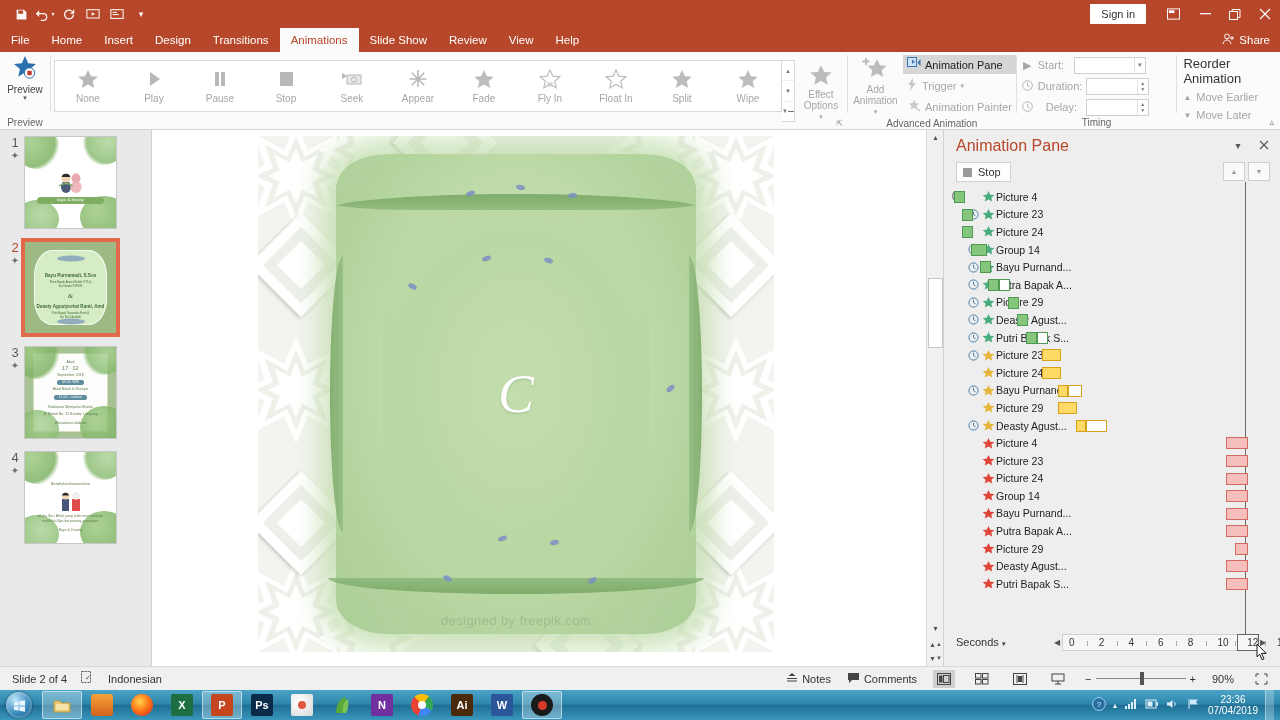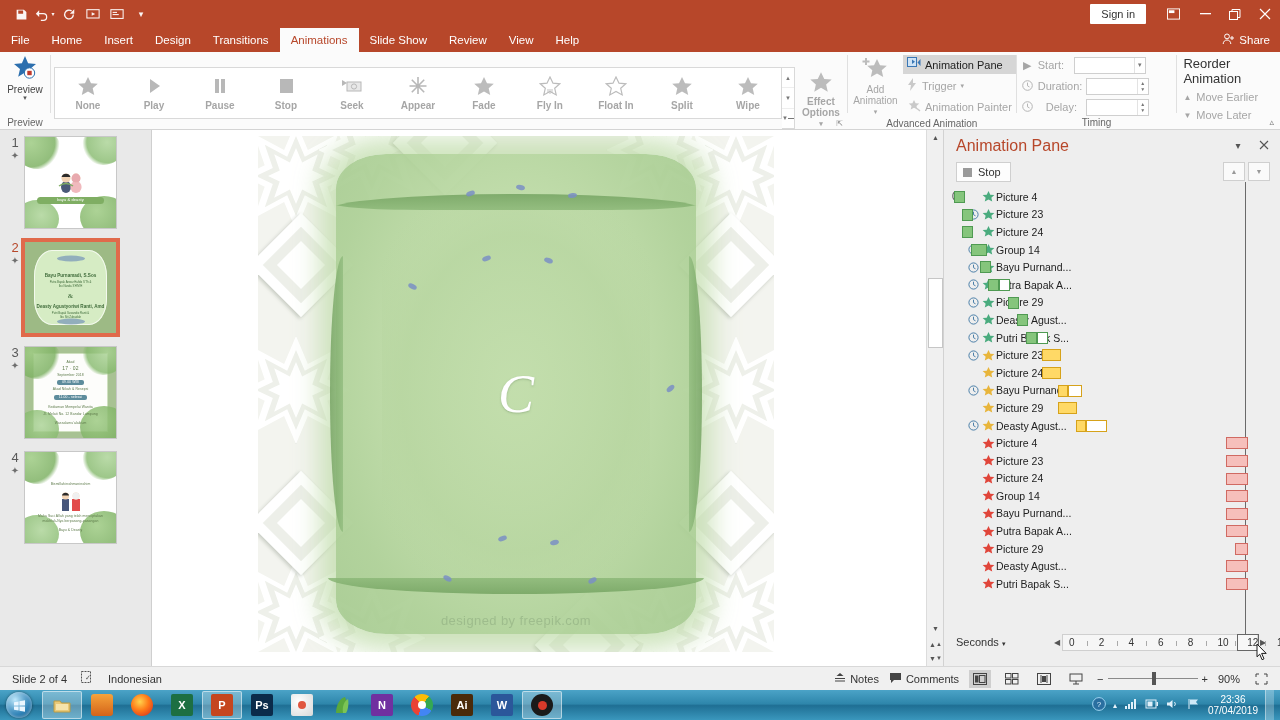--- a/index.html
+++ b/index.html
@@ -82,21 +82,21 @@
   .preview-grp { width: 50px; }
   .preview-btn {
     width: 50px; padding-top: 3px; display: flex; flex-direction: column; align-items: center;
     color: #444; font-size: 10px;
   }
   .preview-btn .cap { margin-top: 1px; }
   .preview-btn .caret { font-size: 7px; line-height: 6px; color: #555; }
 
   
   .gallery-grp { flex: 0 0 auto; }
-  .gallery-wrap { display: flex; align-items: stretch; padding: 15px 0 0 3px; font-weight: bold; }
+  .gallery-wrap { display: flex; align-items: stretch; padding: 8px 0 0 3px; }
   .gallery {
     display: flex; border: 1px solid #d9d9d9; background: #fff; height: 52px; align-items: stretch;
   }
   .gitem {
     width: 66px; display: flex; flex-direction: column; align-items: center; justify-content: center;
     color: #a6a6a6; font-size: 10px; gap: 1px;
   }
   .gitem .lbl { line-height: 11px; }
   .gscroll {
     width: 13px; border: 1px solid #d9d9d9; border-left: none; background: #fff;
@@ -372,21 +372,21 @@
     position: absolute; width: 12px; height: 18px; pointer-events: none;
   }
 
   
   .statusbar {
     position: absolute; left: 0; right: 0; bottom: 30px; height: 24px;
     background: #f0f0f0; border-top: 1px solid #d8d8d8;
     display: flex; align-items: center; font-size: 11px; color: #333;
   }
   .sb-left { display: flex; align-items: center; gap: 14px; padding-left: 12px; }
-  .sb-right { position: absolute; right: 8px; display: flex; align-items: center; gap: 10px; }
+  .sb-right { position: absolute; right: 8px; display: flex; align-items: center; gap: 16px; }
   .sb-btn { display: flex; align-items: center; gap: 4px; }
   .viewbtn { width: 22px; height: 18px; display: flex; align-items: center; justify-content: center; }
   .viewbtn.on { background: #cfcfcf; }
   .zoomslider { display: flex; align-items: center; gap: 4px; }
   .ztrack { width: 90px; height: 1px; background: #8a8a8a; position: relative; }
   .zthumb { position: absolute; left: 44px; top: -6px; width: 4px; height: 13px; background: #555; }
 
   
   .taskbar {
     position: absolute; left: 0; right: 0; bottom: 0; height: 30px;

